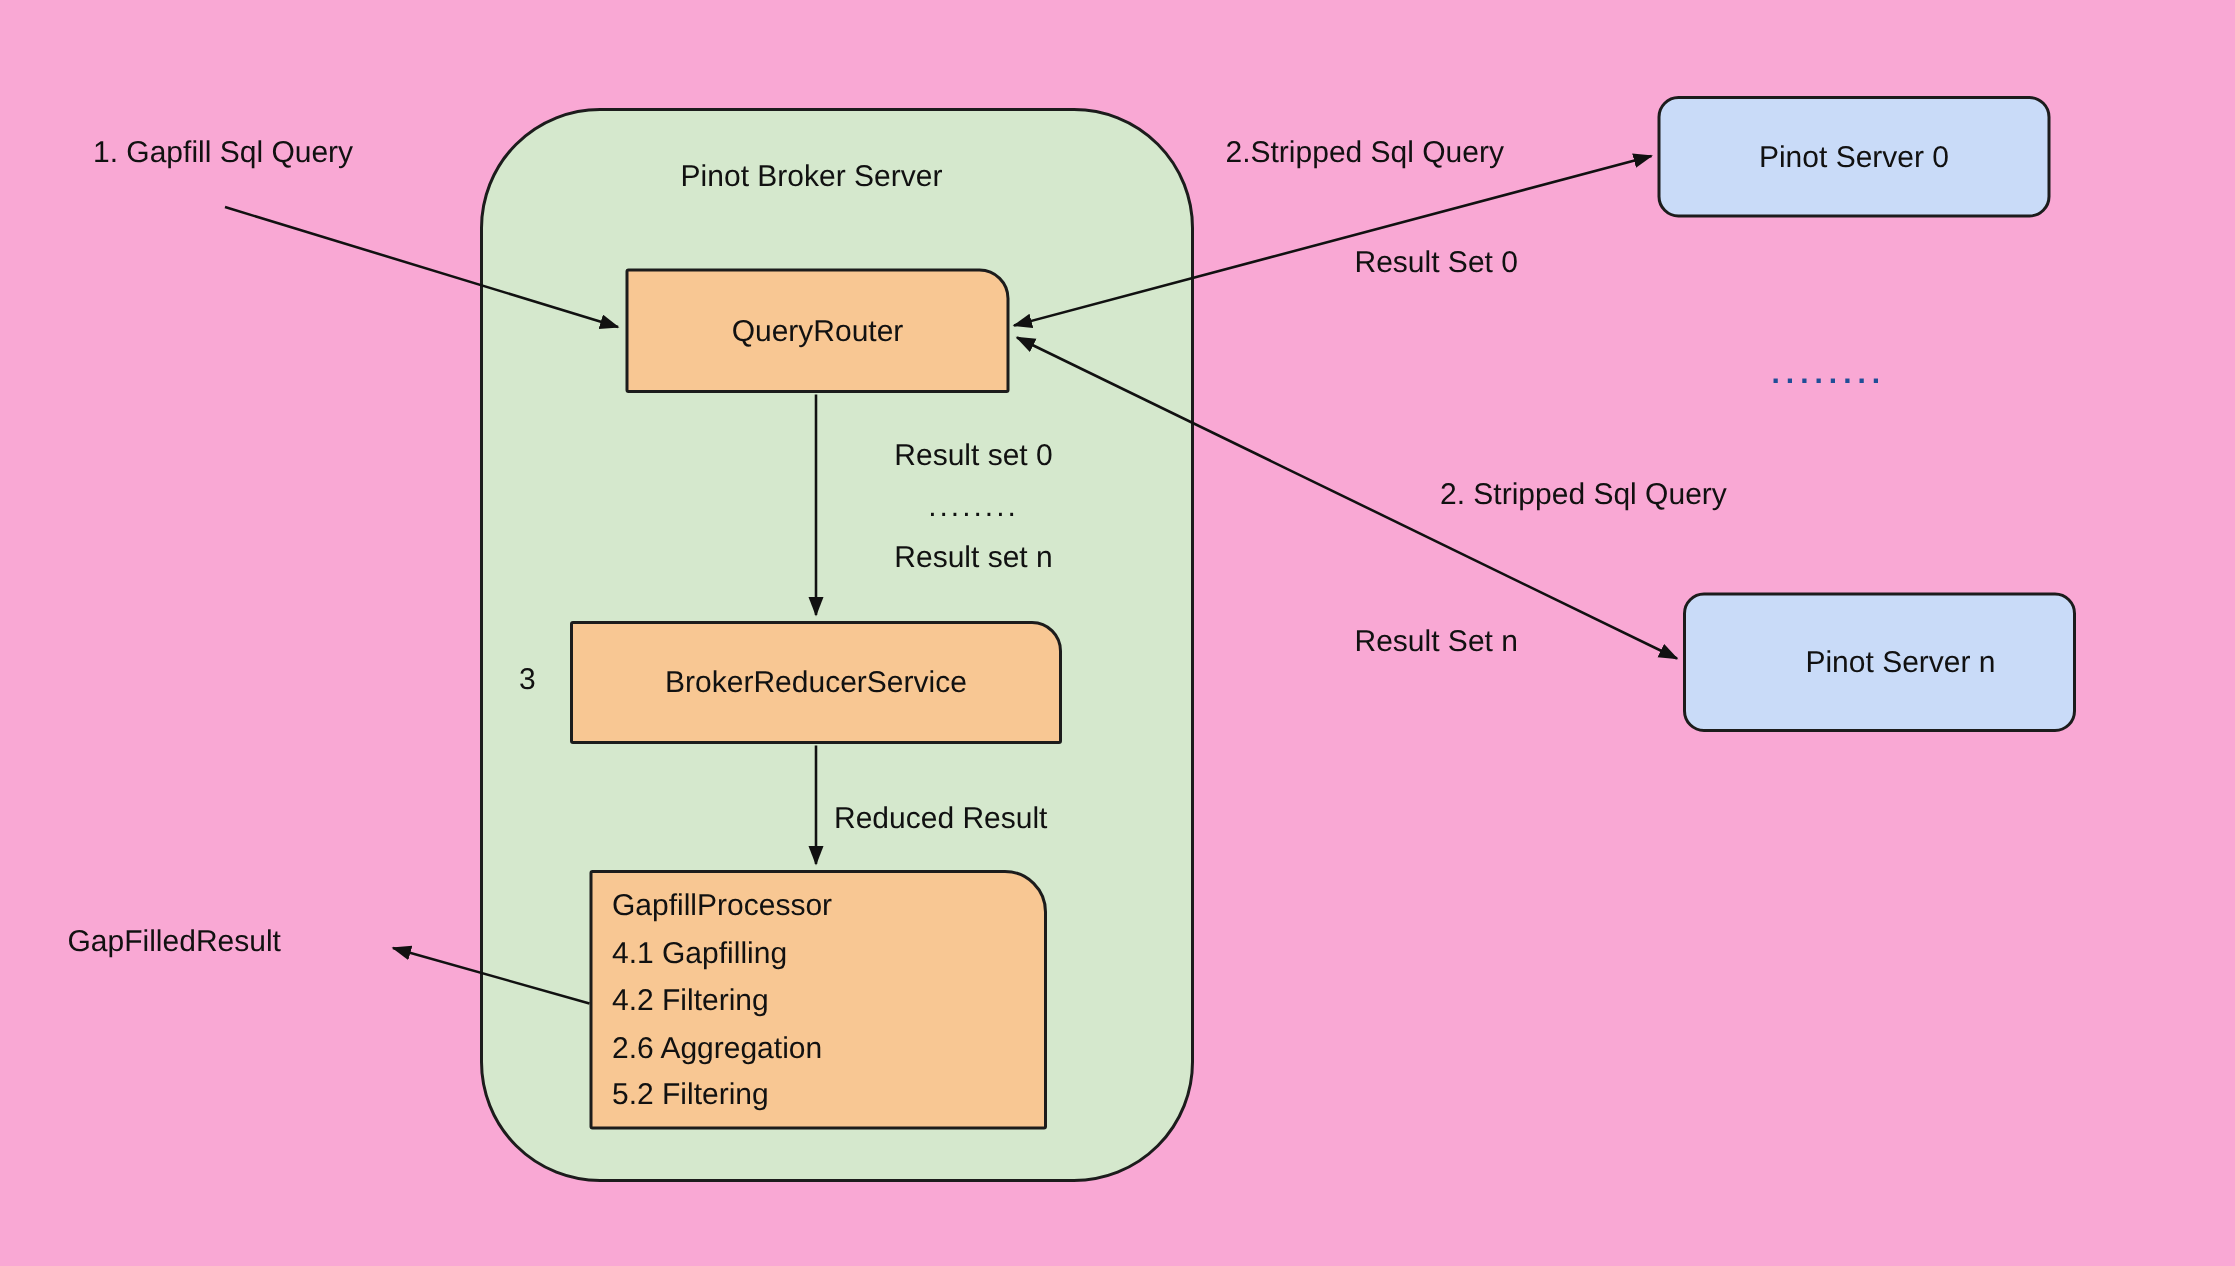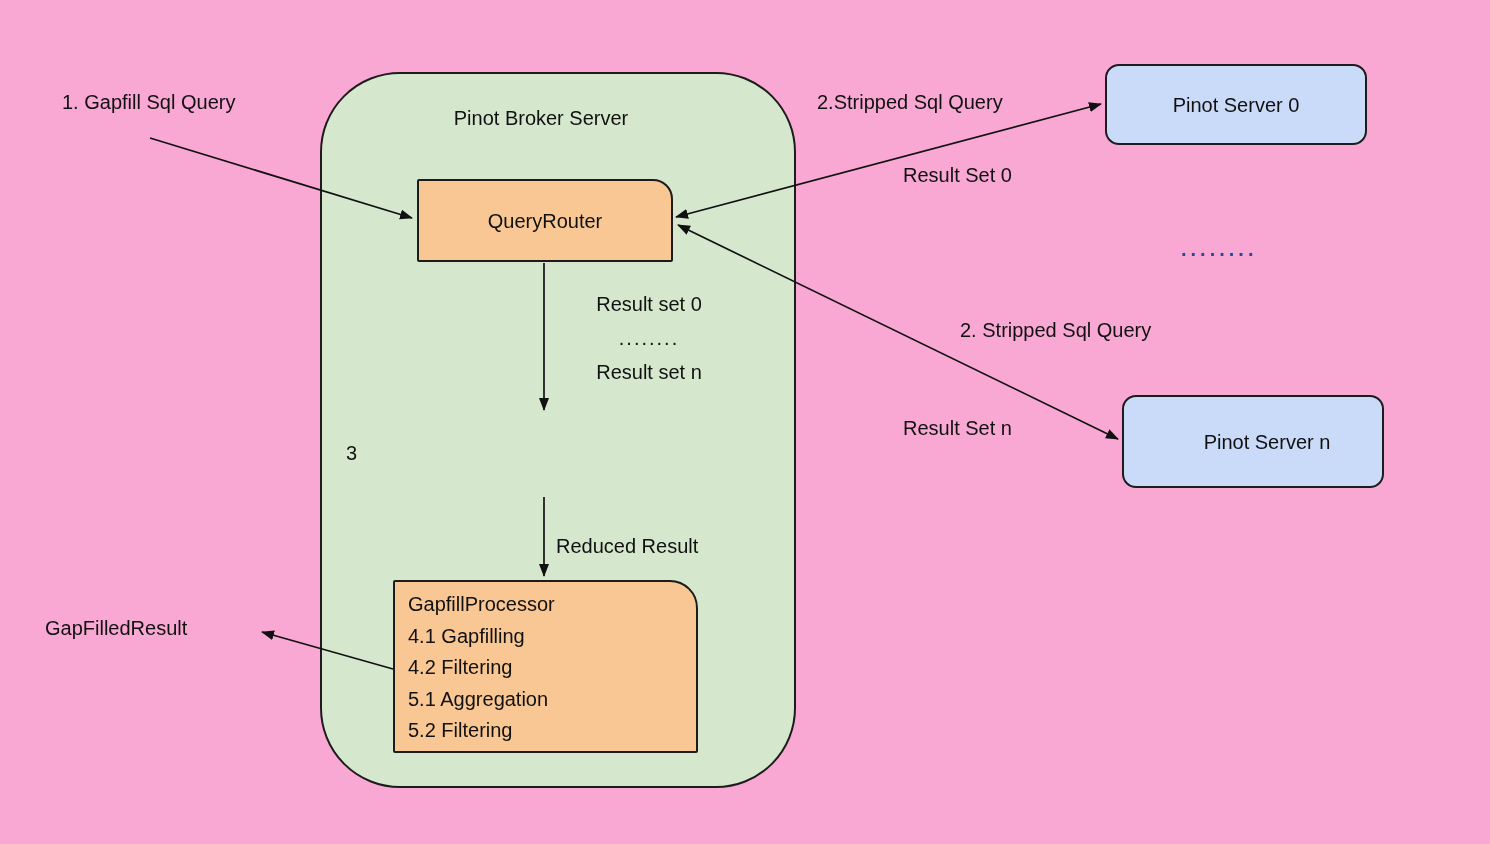--- a/index.html
+++ b/index.html
@@ -75,28 +75,31 @@
   </div>
 
   <div class="abs label flow-block" style="left:558px; top:287px; width:182px;">
     <div>Result set 0</div>
     <div class="dots-tight">........</div>
     <div>Result set n</div>
   </div>
 
   <div class="abs label" style="left:346px; top:441px;">3</div>
 
+  <div class="abs box-orange" style="left:380px; top:414px; width:328px; height:82px;">
+    <span>BrokerReducerService</span>
+  </div>
 
   <div class="abs label" style="left:556px; top:534px;">Reduced Result</div>
 
   <div class="abs box-orange gapfill-box" style="left:393px; top:580px; width:305px; height:173px;text-align:right;">
     <div>GapfillProcessor</div>
     <div>4.1 Gapfilling</div>
     <div>4.2 Filtering</div>
-    <div>5.1 Aggregation</div>
+    <div>2.6 Aggregation</div>
     <div>5.2 Filtering</div>
   </div>
 
   <div class="abs box-blue" style="left:1105px; top:64px; width:262px; height:81px;">
     <span>Pinot Server 0</span>
   </div>
 
   <div class="abs label dots-blue" style="left:1181px; top:237px;">........</div>
 
   <div class="abs box-blue" style="left:1122px; top:395px; width:262px; height:93px;padding-left:28px;">

